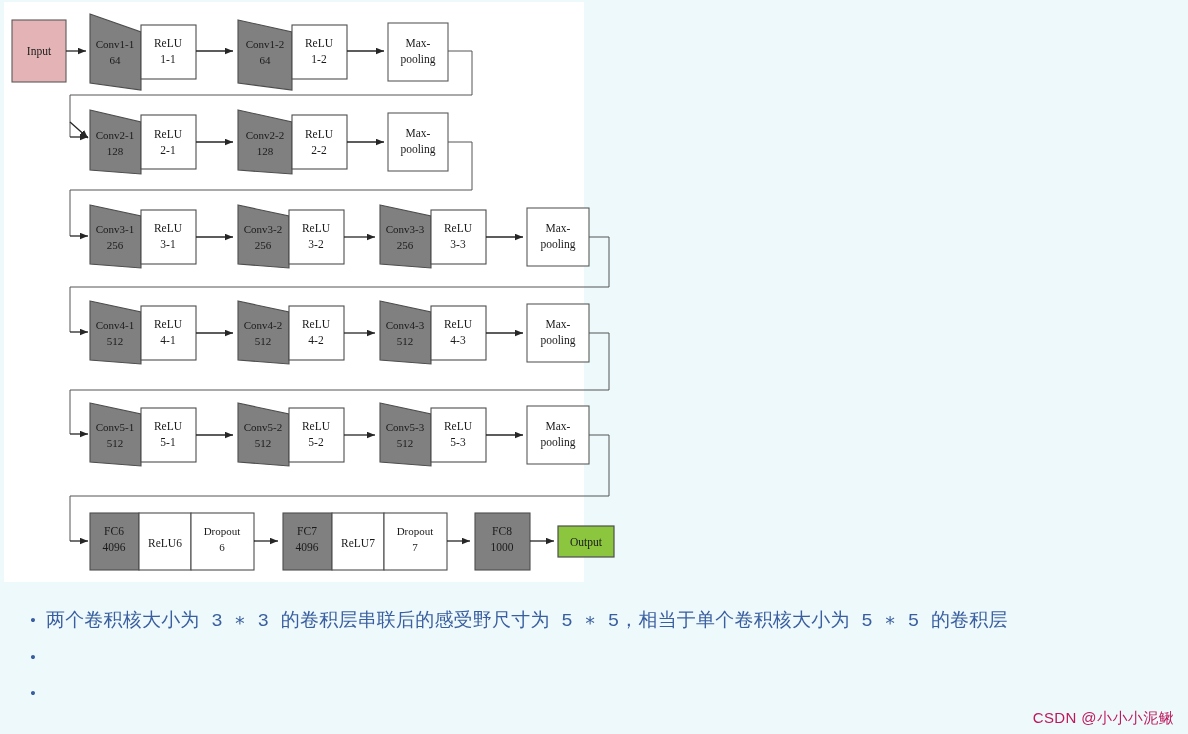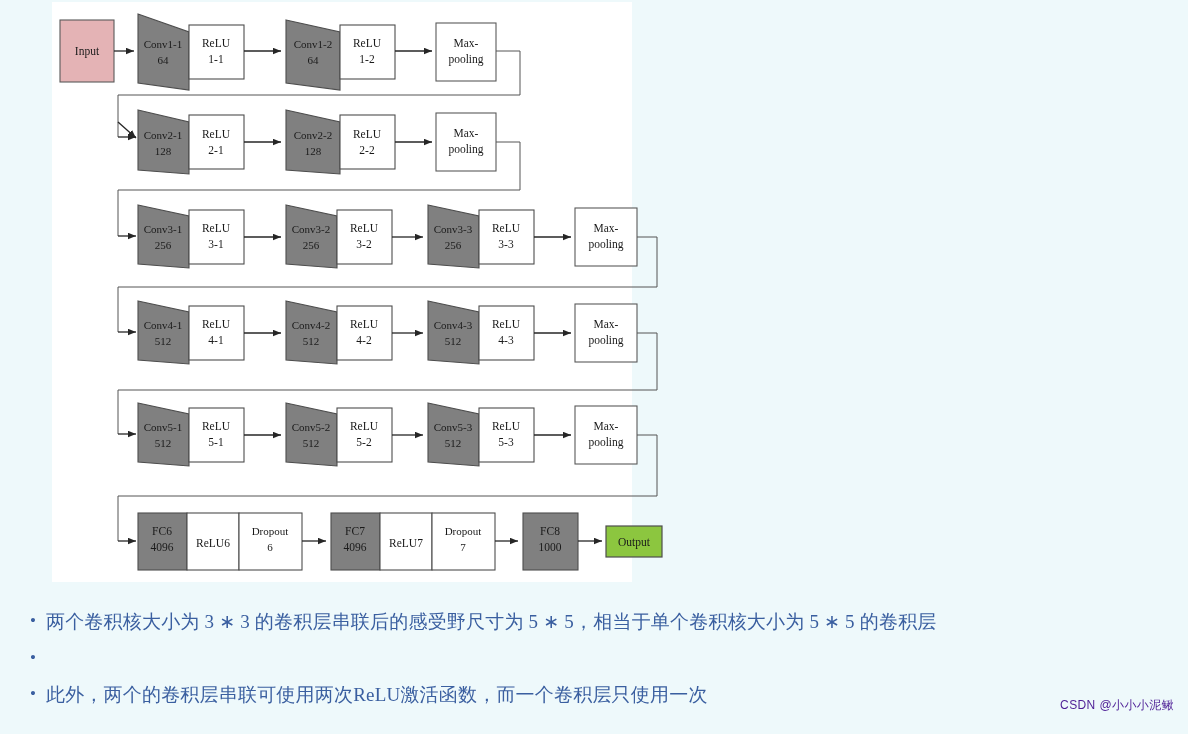--- a/index.html
+++ b/index.html
@@ -6,21 +6,20 @@
   body{
     width:1188px;height:734px;
     background:#eef9fb;
     font-family:"Liberation Serif", serif;
     position:relative;overflow:hidden;
   }
   
   #diagram-canvas{
     position:absolute;left:4px;top:2px;width:580px;height:580px;
     background:#ffffff;
-    margin-left:48px;
   }
   .net-svg{position:absolute;left:0;top:0;}
 
   svg text{ font-family:"Liberation Serif", serif; fill:#1a1a1a; }
   .lbl      { font-size:11.5px; text-anchor:middle; }
   .lbl-sm   { font-size:11px;  text-anchor:middle; }
 
   .conv-shape { fill:#808080; stroke:#4d4d4d; stroke-width:1.1; }
   .relu-shape { fill:#ffffff; stroke:#4d4d4d; stroke-width:1.1; }
   .pool-shape { fill:#ffffff; stroke:#5a5a5a; stroke-width:1.1; }
@@ -38,29 +37,29 @@
   }
   .note-row{
     display:flex;align-items:flex-start;
     margin-bottom:10px;
   }
   .note-bullet{
     color:#3a5fa0;font-size:17px;line-height:26px;
     margin:0 10px 0 12px;
   }
   .note-text{
-    font-family:Liberation Serif, serif;
+    font-family:Liberation Mono, monospace;
     font-size:19px;line-height:27px;color:#3a5fa0;
     letter-spacing:.2px;white-space:nowrap;
   }
 
   #watermark{
-    position:absolute;right:14px;bottom:20px;
+    position:absolute;right:14px;bottom:6px;
     font-family:"Liberation Sans", sans-serif;
-    font-size:12px;color:#4c1d95;letter-spacing:.4px;
+    font-size:15px;color:#be185d;letter-spacing:.4px;
   }
 </style>
 </head>
 <body>
 
 <div id="diagram-canvas">
   <svg class="net-svg" width="628" height="580" viewBox="0 0 628 580">
     <defs>
       <marker id="arrow" markerWidth="7" markerHeight="7" refX="6.4" refY="2.6" orient="auto">
         <path d="M0,0 L6.4,2.6 L0,5.2 z" fill="#262626"></path>
@@ -320,17 +319,16 @@
 <div id="notes">
   <div class="note-row">
     <span class="note-bullet">•</span>
     <span class="note-text">两个卷积核大小为 3 ∗ 3 的卷积层串联后的感受野尺寸为 5 ∗ 5，相当于单个卷积核大小为 5 ∗ 5 的卷积层</span>
   </div>
   <div class="note-row">
     <span class="note-bullet">•</span>
   </div>
   <div class="note-row">
     <span class="note-bullet">•</span>
-    <span class="note-text">此外，两个的卷积层串联可使用两次ReLU激活函数，而一个卷积层只使用一次</span>
   </div>
 </div>
 
 <div id="watermark">CSDN @小小小泥鳅</div>
 
 </body></html>

